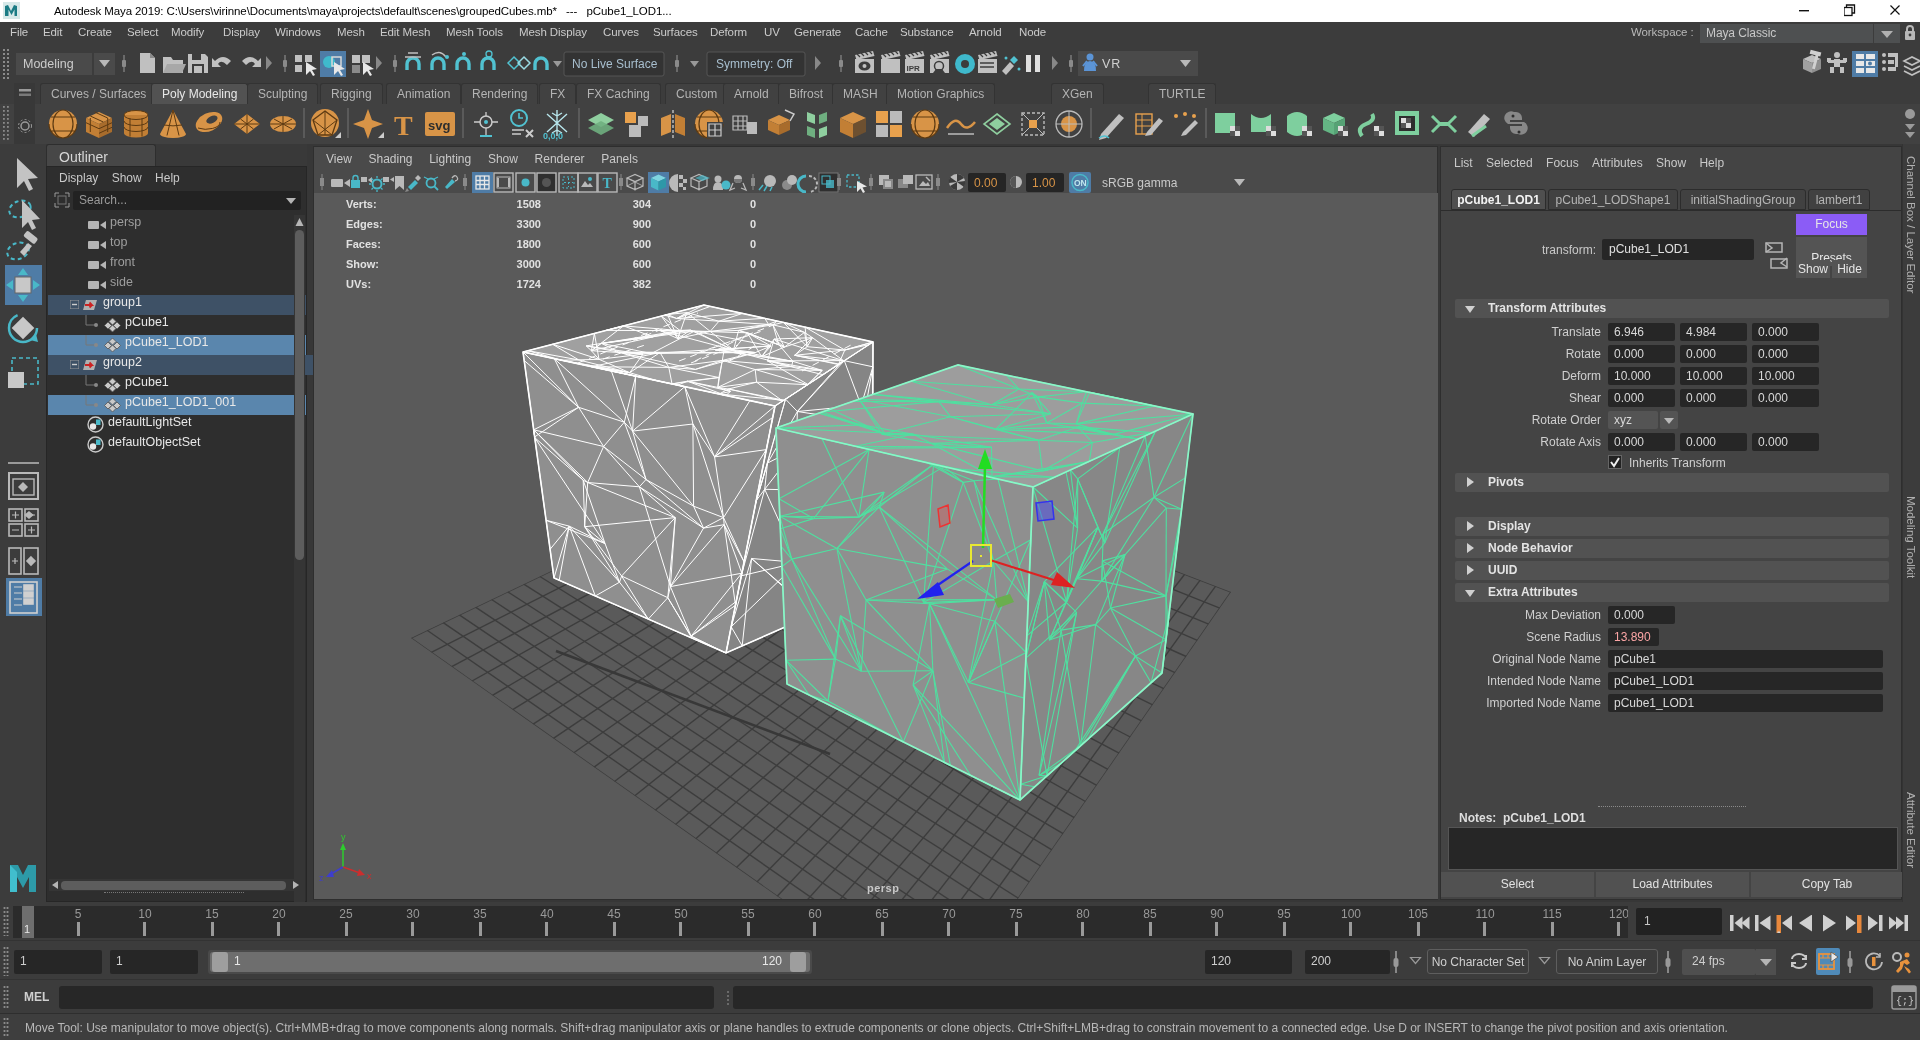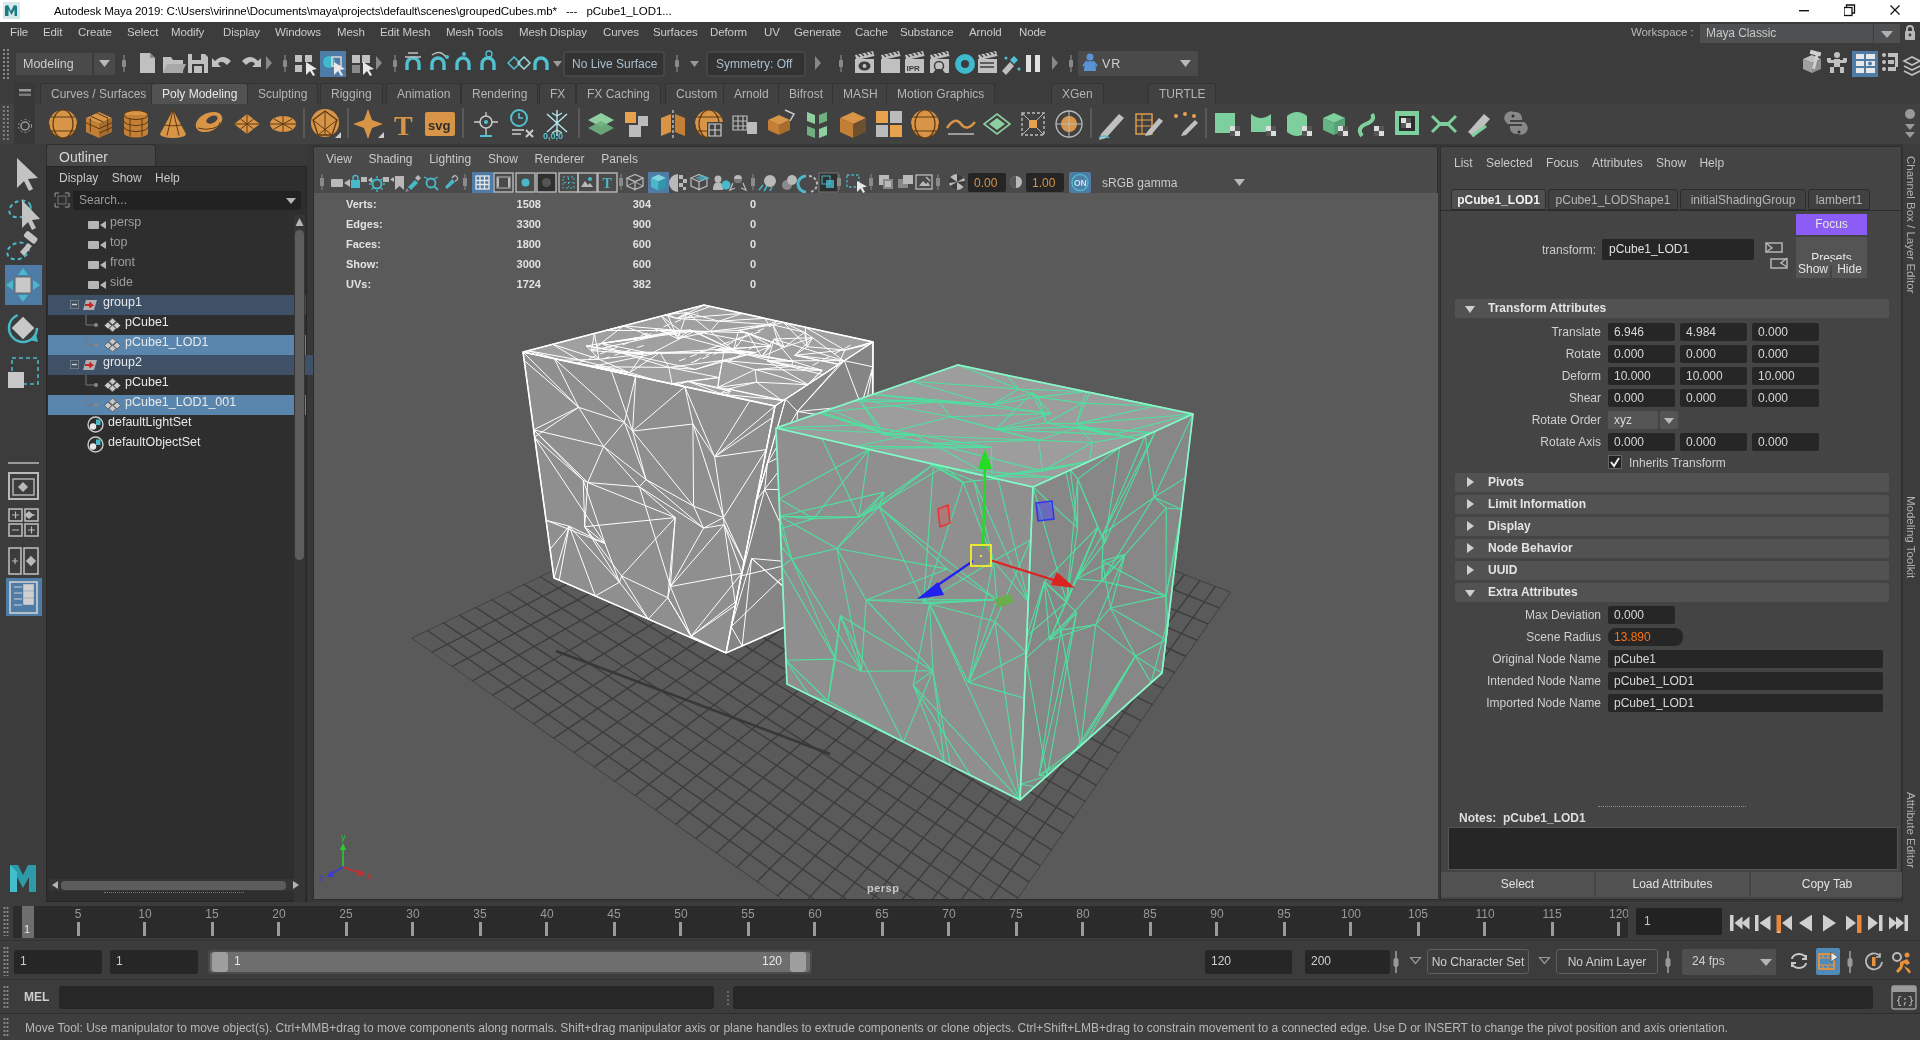--- a/index.html
+++ b/index.html
@@ -1879,26 +1879,20 @@
       <div class="abs" style="left:167px;top:308px;width:14px;height:14px;background:#222;border:1px solid #666"><svg width="12" height="12">
           <path d="M2 6 l3 4 5 -8" stroke="#eee" stroke-width="2" fill="none"></path>
         </svg></div>
       <span class="abs" style="left:188px;top:309px;color:#cfcfcf">Inherits Transform</span>
       <div class="abs" style="left:14px;top:326px;width:434px;height:19px;background:#525252;border-radius:2px">
         <svg width="30" height="19" style="position:absolute">
           <path d="M12 4 l7 5 -7 5 z" fill="#d0d0d0"></path>
         </svg>
         <span style="position:absolute;left:33px;top:2px;font-weight:bold;color:#e4e4e4">Pivots</span>
       </div>
-      <div class="abs" style="left:14px;top:348px;width:434px;height:19px;background:#525252;border-radius:2px">
-        <svg width="30" height="19" style="position:absolute">
-          <path d="M12 4 l7 5 -7 5 z" fill="#d0d0d0"></path>
-        </svg>
-        <span style="position:absolute;left:33px;top:2px;font-weight:bold;color:#e4e4e4">Limit Information</span>
-      </div>
       <div class="abs" style="left:14px;top:370px;width:434px;height:19px;background:#525252;border-radius:2px">
         <svg width="30" height="19" style="position:absolute">
           <path d="M12 4 l7 5 -7 5 z" fill="#d0d0d0"></path>
         </svg>
         <span style="position:absolute;left:33px;top:2px;font-weight:bold;color:#e4e4e4">Display</span>
       </div>
       <div class="abs" style="left:14px;top:392px;width:434px;height:19px;background:#525252;border-radius:2px">
         <svg width="30" height="19" style="position:absolute">
           <path d="M12 4 l7 5 -7 5 z" fill="#d0d0d0"></path>
         </svg>
@@ -1912,21 +1906,21 @@
       </div>
       <div class="abs" style="left:14px;top:436px;width:434px;height:19px;background:#525252;border-radius:2px">
         <svg width="30" height="19" style="position:absolute">
           <path d="M10 7 l10 0 -5 7 z" fill="#d0d0d0"></path>
         </svg>
         <span style="position:absolute;left:33px;top:2px;font-weight:bold;color:#e4e4e4">Extra Attributes</span>
       </div>
       <span class="abs" style="left:0;top:461px;width:160px;text-align:right;color:#cfcfcf">Max Deviation</span>
       <div class="abs" style="left:167px;top:459px;width:67px;height:18px;background:#262626;border-radius:2px;color:#d8d8d8;padding:2px 6px">0.000</div>
       <span class="abs" style="left:0;top:483px;width:160px;text-align:right;color:#cfcfcf">Scene Radius</span>
-      <div class="abs" style="left:167px;top:481px;width:75px;height:18px;background:#262626;border-radius:8px;color:#f97316;padding:2px 6px">13.890</div>
+      <div class="abs" style="left:167px;top:481px;width:51px;height:18px;background:#262626;border-radius:2px;color:#fca5a5;padding:2px 6px">13.890</div>
       <span class="abs" style="left:0;top:505px;width:160px;text-align:right;color:#cfcfcf">Original Node Name</span>
       <div class="abs" style="left:167px;top:503px;width:275px;height:18px;background:#262626;border-radius:2px;color:#d8d8d8;padding:2px 6px">pCube1</div>
       <span class="abs" style="left:0;top:527px;width:160px;text-align:right;color:#cfcfcf">Intended Node Name</span>
       <div class="abs" style="left:167px;top:525px;width:275px;height:18px;background:#262626;border-radius:2px;color:#d8d8d8;padding:2px 6px">pCube1_LOD1</div>
       <span class="abs" style="left:0;top:549px;width:160px;text-align:right;color:#cfcfcf">Imported Node Name</span>
       <div class="abs" style="left:167px;top:547px;width:275px;height:18px;background:#262626;border-radius:2px;color:#d8d8d8;padding:2px 6px">pCube1_LOD1</div>
  <div class="abs" style="left:157px;top:659px;width:148px;border-top:1px dotted #8a8a8a"></div>
  <div class="abs" style="left:18px;top:664px;font-weight:bold;color:#dedede">Notes:&nbsp; pCube1_LOD1</div>
  <div class="abs" style="left:7px;top:680px;width:450px;height:43px;background:#262626;border:1px solid #555"></div>
  <div class="abs" style="left:0px;top:725px;width:153px;height:25px;background:#515151;text-align:center;padding-top:5px;color:#e2e2e2">Select</div>

